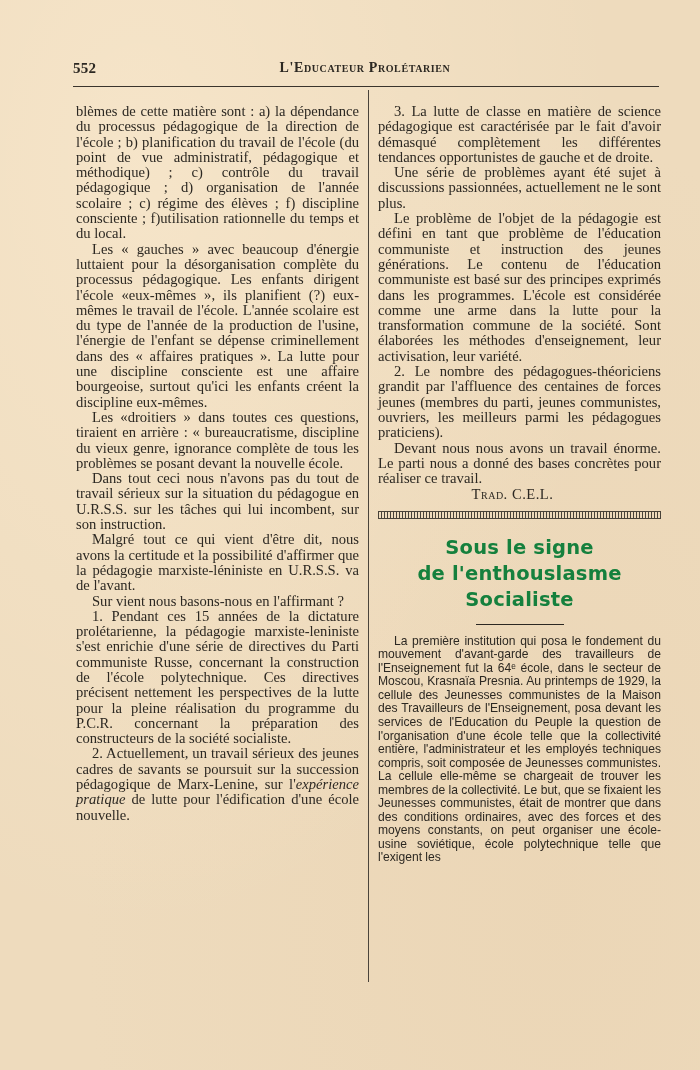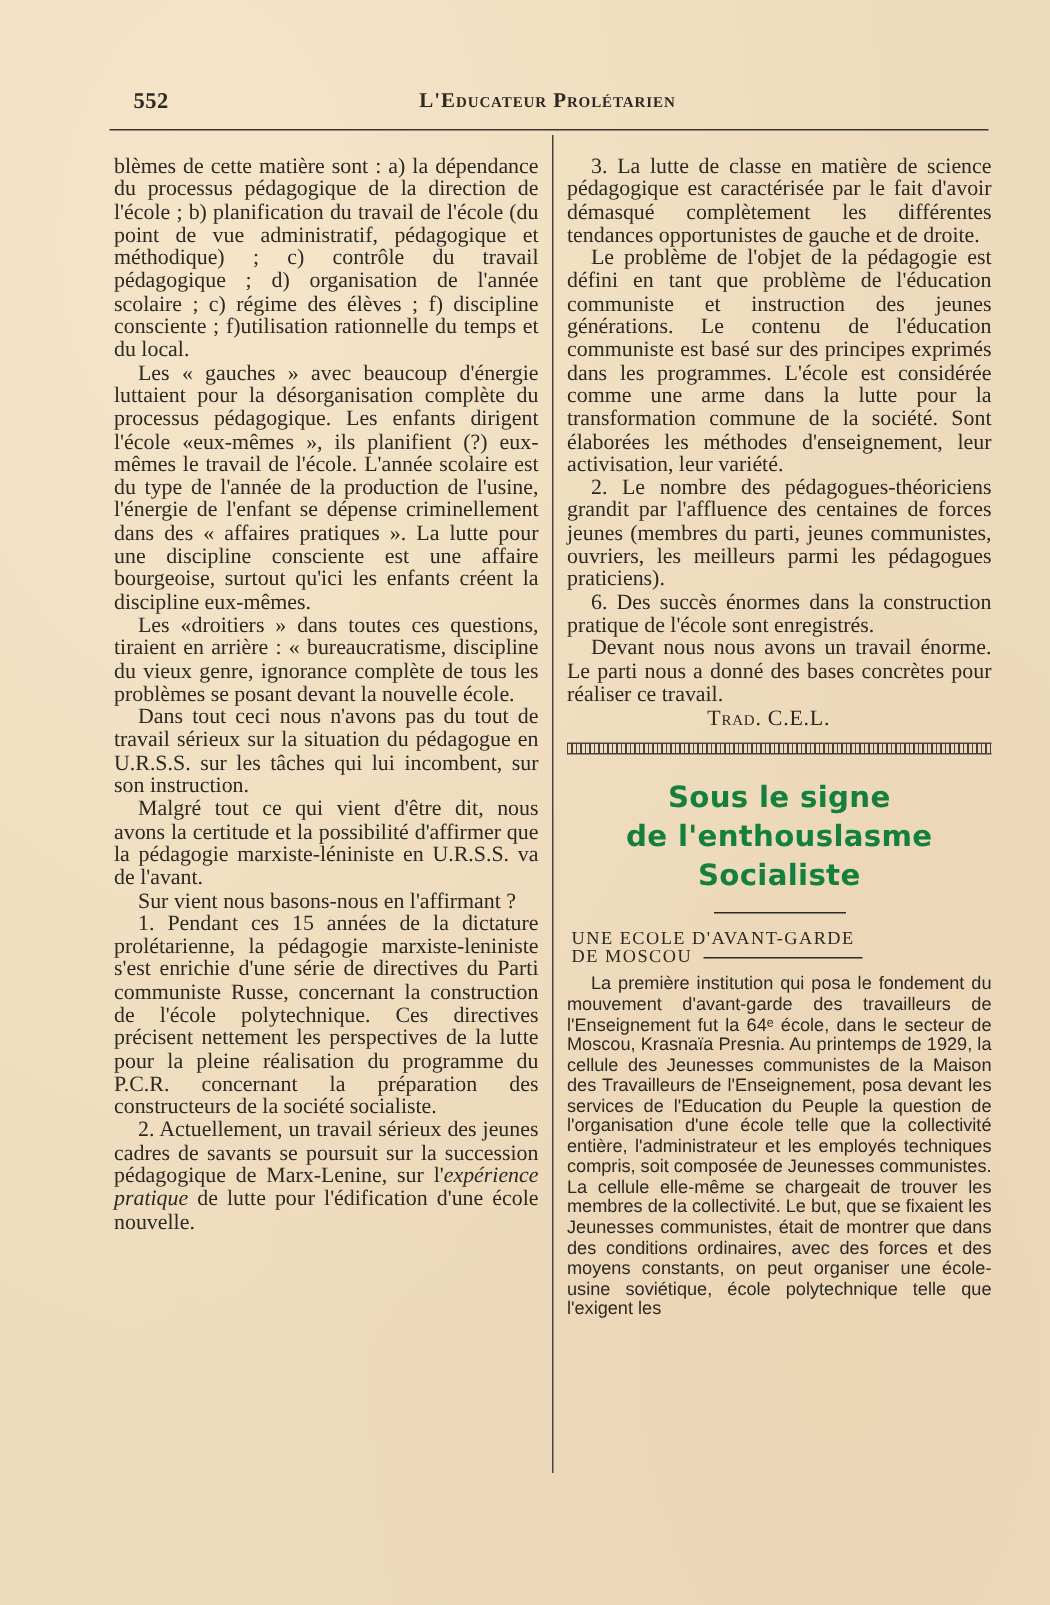--- a/index.html
+++ b/index.html
@@ -12,21 +12,21 @@
     color: #2c2822;
     font-family: "DejaVu Serif", serif;
     position: relative;
   }
   .page { position: absolute; left: 0; top: 0; width: 700px; height: 1070px; }
 
   .running-head {
     position: absolute; left: 73px; top: 60px; width: 584px; height: 22px;
   }
   .page-number {
-    position: absolute; left: 16px; top: 0;
+    position: absolute; left: 0; top: 0;
     font-family: "Liberation Serif", serif; font-size: 15px; font-weight: bold; letter-spacing: 0.3px;
   }
   .journal-title {
     position: absolute; left: 0; right: 0; top: 0; text-align: center;
     font-family: "Liberation Serif", serif; font-size: 14px; font-weight: bold;
     font-variant: small-caps; letter-spacing: 0.6px;
   }
   .head-rule {
     position: absolute; left: 73px; top: 86px; width: 586px; height: 0;
     border-top: 1.4px solid #3a342c;
@@ -101,37 +101,33 @@
     <p>Les «droitiers » dans toutes ces questions, tiraient en arrière : « bureaucratisme, discipline du vieux genre, ignorance complète de tous les problèmes se posant devant la nouvelle école.</p>
     <p>Dans tout ceci nous n'avons pas du tout de travail sérieux sur la situation du pédagogue en U.R.S.S. sur les tâches qui lui incombent, sur son instruction.</p>
     <p>Malgré tout ce qui vient d'être dit, nous avons la certitude et la possibilité d'affirmer que la pédagogie marxiste-léniniste en U.R.S.S. va de l'avant.</p>
     <p>Sur vient nous basons-nous en l'affirmant ?</p>
     <p>1. Pendant ces 15 années de la dictature prolétarienne, la pédagogie marxiste-leniniste s'est enrichie d'une série de directives du Parti communiste Russe, concernant la construction de l'école polytechnique. Ces directives précisent nettement les perspectives de la lutte pour la pleine réalisation du programme du P.C.R. concernant la préparation des constructeurs de la société socialiste.</p>
     <p><span>2. Actuellement, un travail sérieux des jeunes cadres de savants se poursuit sur la succession pédagogique de Marx-Lenine, sur l'</span><em>expérience pratique</em><span> de lutte pour l'édification d'une école nouvelle.</span></p>
   </div>
 
   <div class="col col-right">
     <p>3. La lutte de classe en matière de science pédagogique est caractérisée par le fait d'avoir démasqué complètement les différentes tendances opportunistes de gauche et de droite.</p>
+    <p>Une série de problèmes ayant été sujet à discussions passionnées, actuellement ne le sont plus.</p>
     <p>Le problème de l'objet de la pédagogie est défini en tant que problème de l'éducation communiste et instruction des jeunes générations. Le contenu de l'éducation communiste est basé sur des principes exprimés dans les programmes. L'école est considérée comme une arme dans la lutte pour la transformation commune de la société. Sont élaborées les méthodes d'enseignement, leur activisation, leur variété.</p>
     <p>2. Le nombre des pédagogues-théoriciens grandit par l'affluence des centaines de forces jeunes (membres du parti, jeunes communistes, ouvriers, les meilleurs parmi les pédagogues praticiens).</p>
-    <p>6. Des succès énormes dans la construction pratique de l'école sont enregistrés.</p>
     <p>Devant nous nous avons un travail énorme. Le parti nous a donné des bases concrètes pour réaliser ce travail.</p>
     <div class="signature">Trad. C.E.L.</div>
 
     <div class="ornament-rule"></div>
 
     <div class="headline">
       <div>Sous le signe</div>
       <div>de l'enthouslasme Socialiste</div>
     </div>
     <div class="headline-rule"></div>
 
-    <div class="subhead">
-      <div>Une Ecole d'avant-garde</div>
-      <div><span>de Moscou</span><span class="subhead-rule"></span></div>
-    </div>
 
     <div class="small-text">
       <p>La première institution qui posa le fondement du mouvement d'avant-garde des travailleurs de l'Enseignement fut la 64ᵉ école, dans le secteur de Moscou, Krasnaïa Presnia. Au printemps de 1929, la cellule des Jeunesses communistes de la Maison des Travailleurs de l'Enseignement, posa devant les services de l'Education du Peuple la question de l'organisation d'une école telle que la collectivité entière, l'administrateur et les employés techniques compris, soit composée de Jeunesses communistes. La cellule elle-même se chargeait de trouver les membres de la collectivité. Le but, que se fixaient les Jeunesses communistes, était de montrer que dans des conditions ordinaires, avec des forces et des moyens constants, on peut organiser une école-usine soviétique, école polytechnique telle que l'exigent les</p>
     </div>
   </div>
 
 </div>
 
 </body></html>

